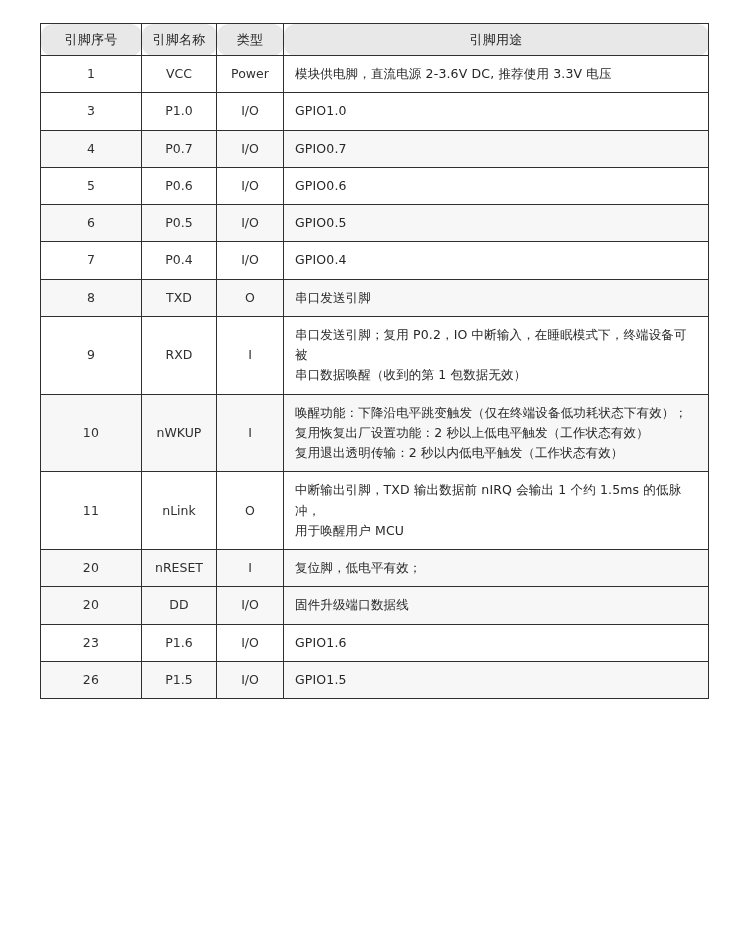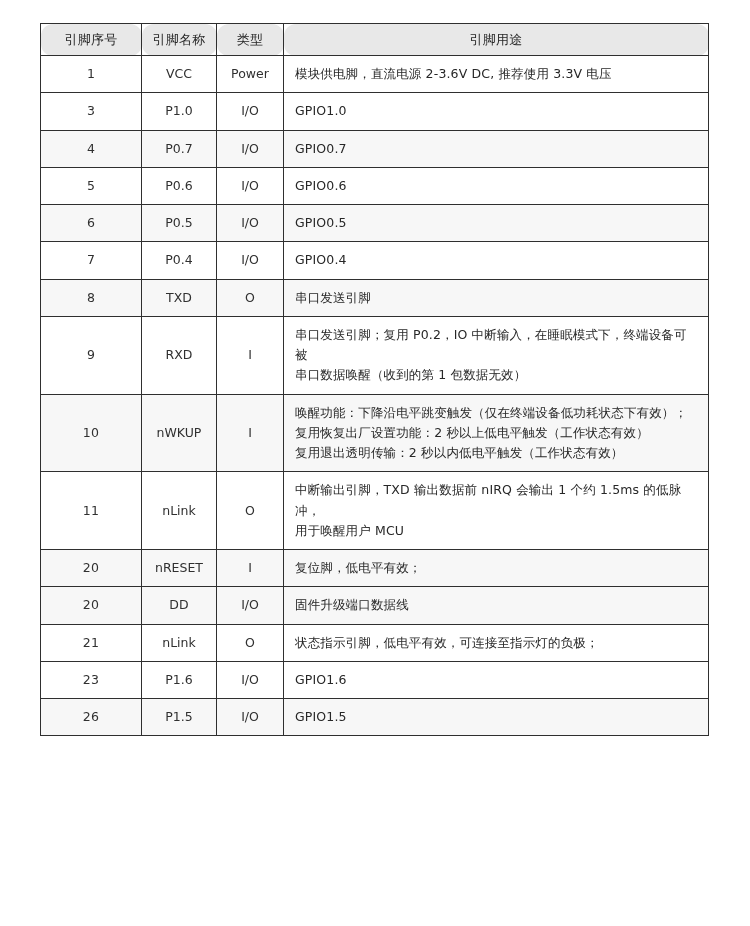--- a/index.html
+++ b/index.html
@@ -168,26 +168,20 @@
           <td class="cell-type">I</td>
           <td class="cell-desc">复位脚，低电平有效；</td>
         </tr>
         <tr class="even">
           <td class="cell-seq">20</td>
           <td class="cell-name">DD</td>
           <td class="cell-type">I/O</td>
           <td class="cell-desc">固件升级端口数据线</td>
         </tr>
         <tr class="odd">
-          <td class="cell-seq">21</td>
-          <td class="cell-name">nLink</td>
-          <td class="cell-type">O</td>
-          <td class="cell-desc">状态指示引脚，低电平有效，可连接至指示灯的负极；</td>
-        </tr>
-        <tr class="odd">
           <td class="cell-seq">23</td>
           <td class="cell-name">P1.6</td>
           <td class="cell-type">I/O</td>
           <td class="cell-desc">GPIO1.6</td>
         </tr>
         <tr class="even">
           <td class="cell-seq">26</td>
           <td class="cell-name">P1.5</td>
           <td class="cell-type">I/O</td>
           <td class="cell-desc">GPIO1.5</td>

